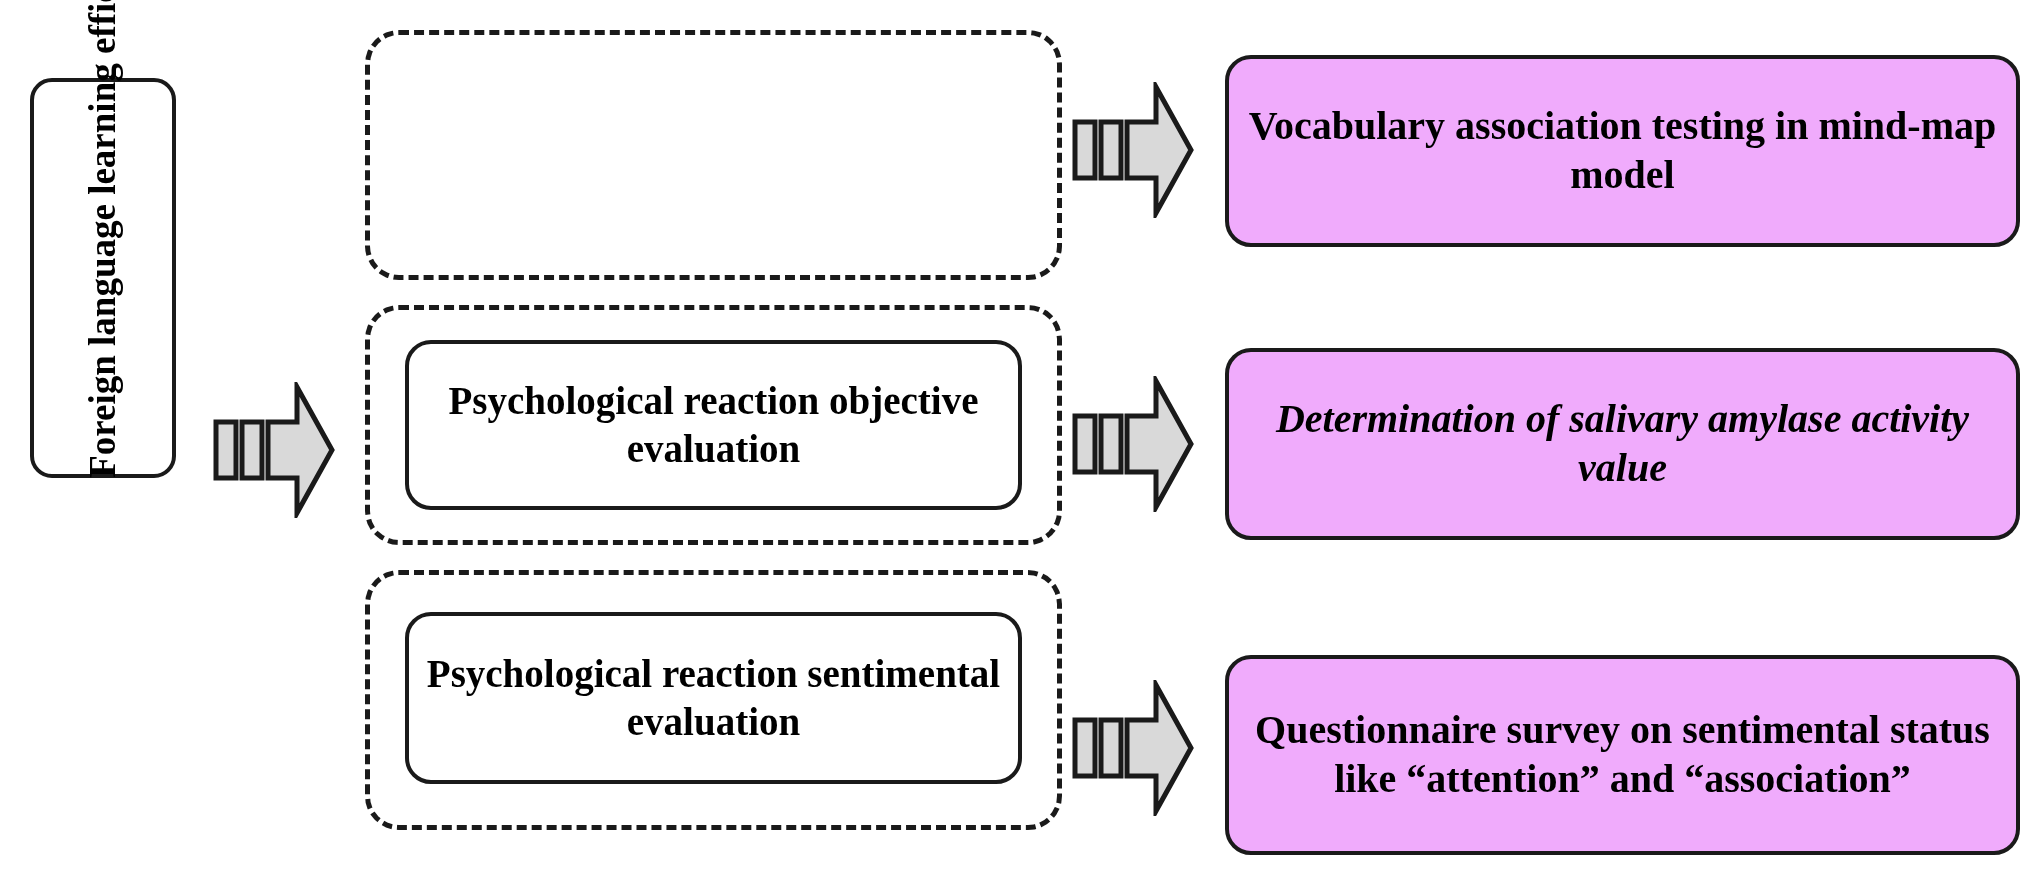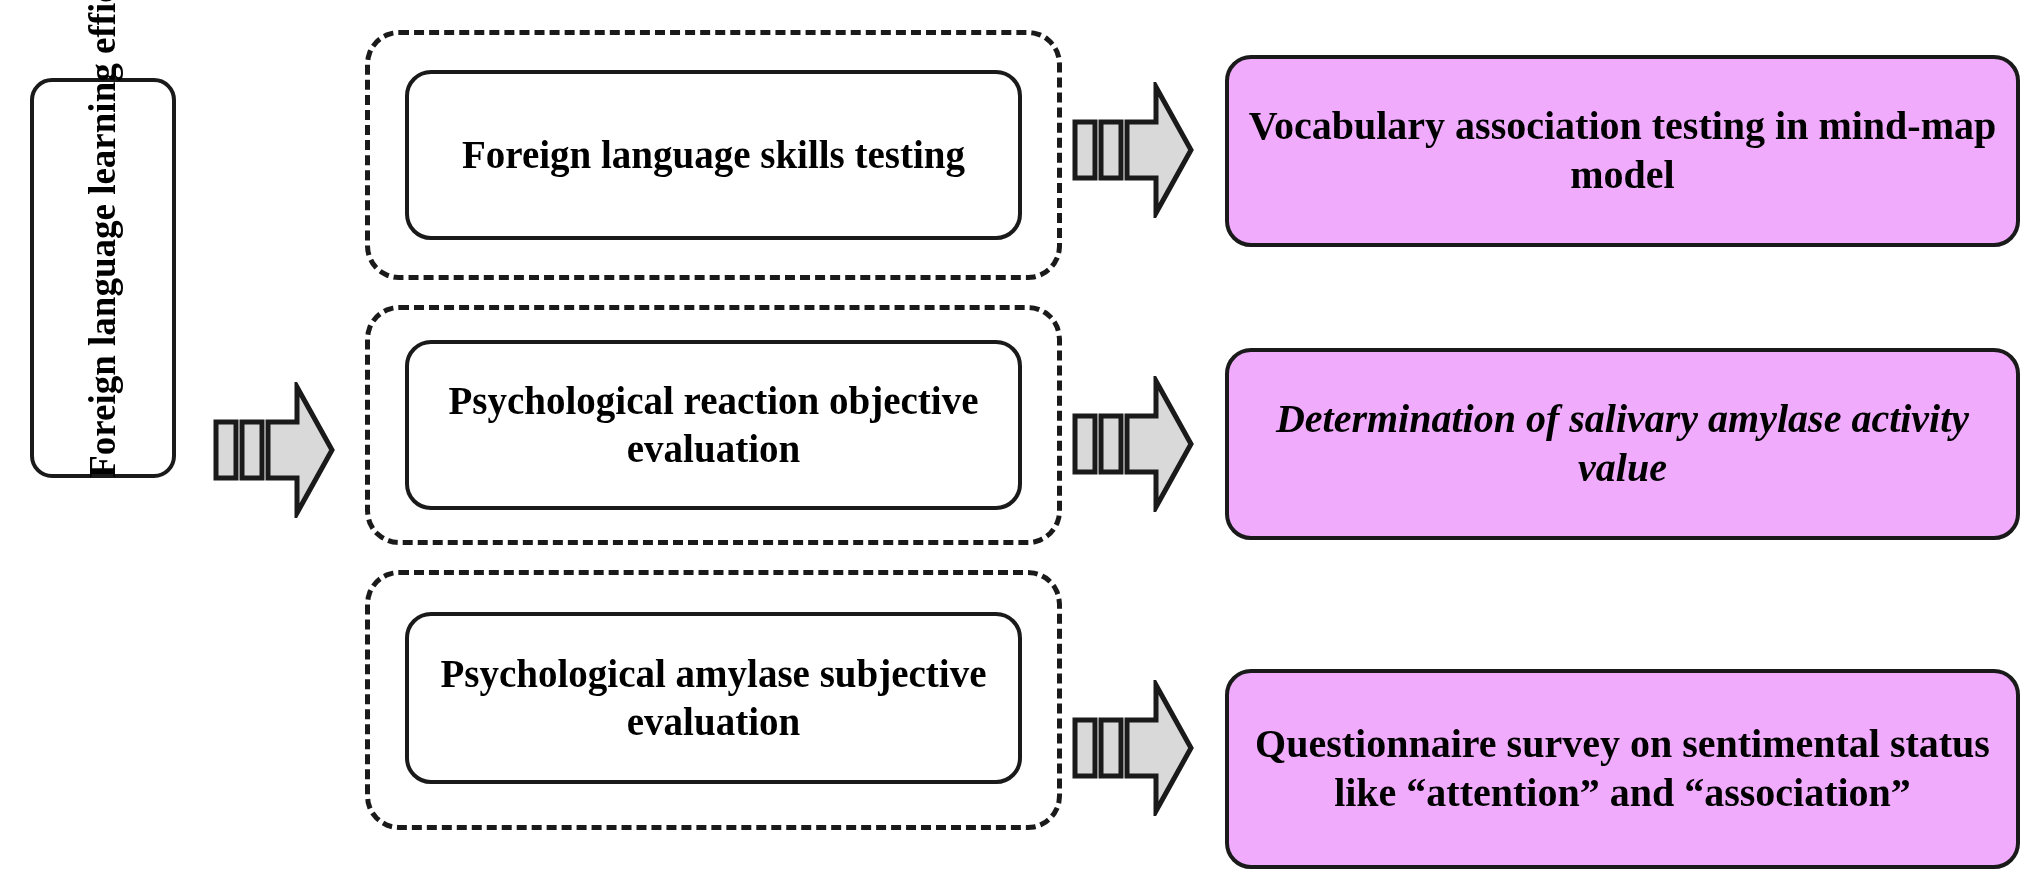--- a/index.html
+++ b/index.html
@@ -90,21 +90,21 @@
     border-radius: 26px;
     background: #f0abfc;
     box-sizing: border-box;
     display: flex;
     align-items: center;
     justify-content: center;
     text-align: center;
   }
   .right-box.r1 { top: 55px;  height: 192px; }
   .right-box.r2 { top: 348px; height: 192px; font-style: italic; }
-  .right-box.r3 { top: 655px; height: 200px; margin-top: 14px; }
+  .right-box.r3 { top: 655px; height: 200px; }
   .right-box .txt {
     font-weight: bold;
     font-size: 40px;
     line-height: 1.22;
     color: #000000;
     padding: 0 16px;
   }
 
   
   .arrow-icon {
@@ -130,23 +130,20 @@
 
   <div class="arrow-icon a-root">
     <svg viewBox="0 0 122 136" xmlns="http://www.w3.org/2000/svg">
       <rect x="3" y="40" width="20" height="56" fill="#d9d9d9" stroke="#1a1a1a" stroke-width="5"></rect>
       <rect x="29" y="40" width="20" height="56" fill="#d9d9d9" stroke="#1a1a1a" stroke-width="5"></rect>
       <path d="M 55 40 L 84 40 L 84 5 L 119 68 L 84 131 L 84 96 L 55 96 Z" fill="#d9d9d9" stroke="#1a1a1a" stroke-width="5" stroke-linejoin="miter"></path>
     </svg>
   </div>
 
   <div class="dashed-group g1"></div>
-  <div class="mid-box m1">
-    <span class="txt">Foreign language skills testing</span>
-  </div>
   <div class="arrow-icon a-r1">
     <svg viewBox="0 0 122 136" xmlns="http://www.w3.org/2000/svg">
       <rect x="3" y="40" width="20" height="56" fill="#d9d9d9" stroke="#1a1a1a" stroke-width="5"></rect>
       <rect x="29" y="40" width="20" height="56" fill="#d9d9d9" stroke="#1a1a1a" stroke-width="5"></rect>
       <path d="M 55 40 L 84 40 L 84 5 L 119 68 L 84 131 L 84 96 L 55 96 Z" fill="#d9d9d9" stroke="#1a1a1a" stroke-width="5" stroke-linejoin="miter"></path>
     </svg>
   </div>
   <div class="right-box r1">
     <span class="txt">Vocabulary association testing in mind-map model</span>
   </div>
@@ -161,21 +158,21 @@
       <rect x="29" y="40" width="20" height="56" fill="#d9d9d9" stroke="#1a1a1a" stroke-width="5"></rect>
       <path d="M 55 40 L 84 40 L 84 5 L 119 68 L 84 131 L 84 96 L 55 96 Z" fill="#d9d9d9" stroke="#1a1a1a" stroke-width="5" stroke-linejoin="miter"></path>
     </svg>
   </div>
   <div class="right-box r2">
     <span class="txt">Determination of salivary amylase activity value</span>
   </div>
 
   <div class="dashed-group g3"></div>
   <div class="mid-box m3">
-    <span class="txt">Psychological amylase subjective evaluation</span>
+    <span class="txt">Psychological reaction sentimental evaluation</span>
   </div>
   <div class="arrow-icon a-r3">
     <svg viewBox="0 0 122 136" xmlns="http://www.w3.org/2000/svg">
       <rect x="3" y="40" width="20" height="56" fill="#d9d9d9" stroke="#1a1a1a" stroke-width="5"></rect>
       <rect x="29" y="40" width="20" height="56" fill="#d9d9d9" stroke="#1a1a1a" stroke-width="5"></rect>
       <path d="M 55 40 L 84 40 L 84 5 L 119 68 L 84 131 L 84 96 L 55 96 Z" fill="#d9d9d9" stroke="#1a1a1a" stroke-width="5" stroke-linejoin="miter"></path>
     </svg>
   </div>
   <div class="right-box r3">
     <span class="txt">Questionnaire survey on sentimental status like “attention” and “association”</span>

